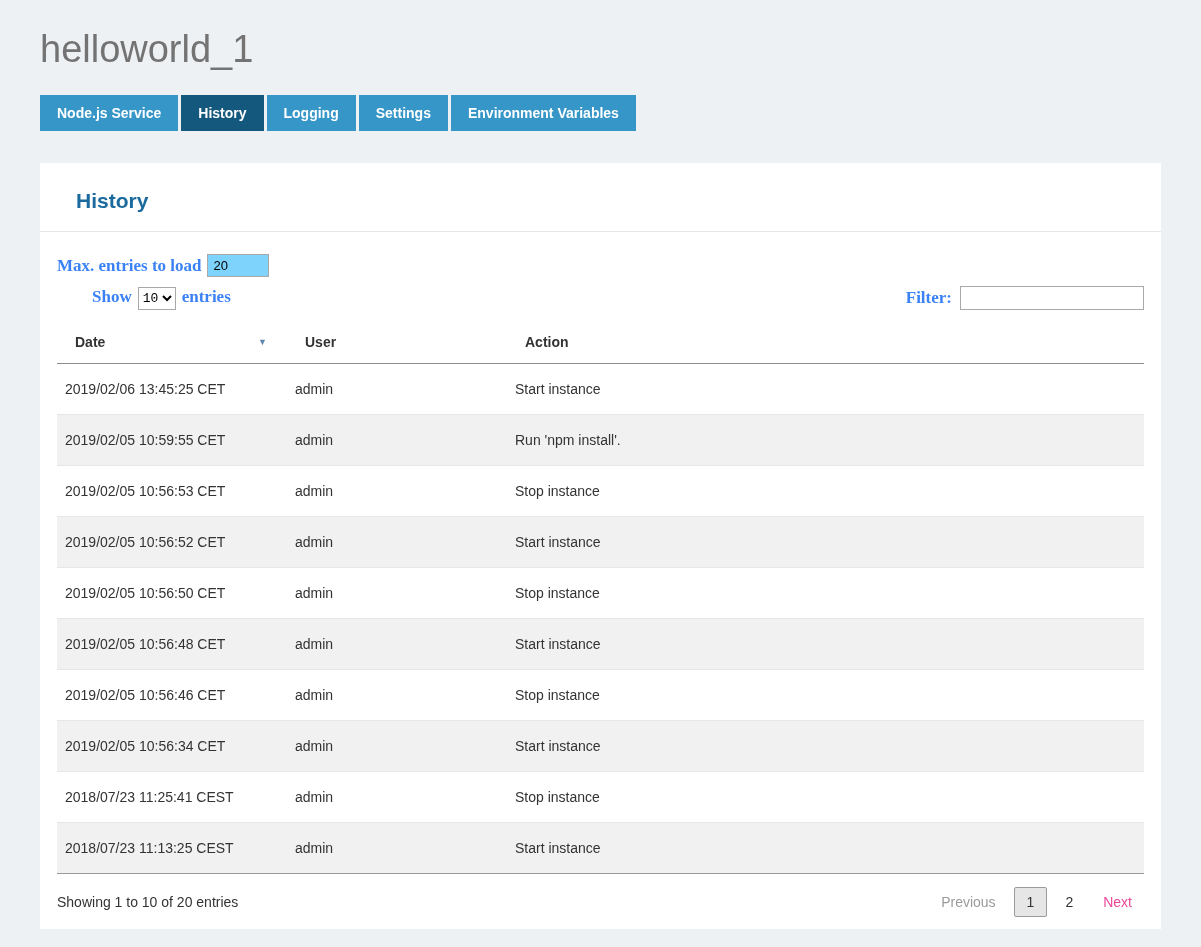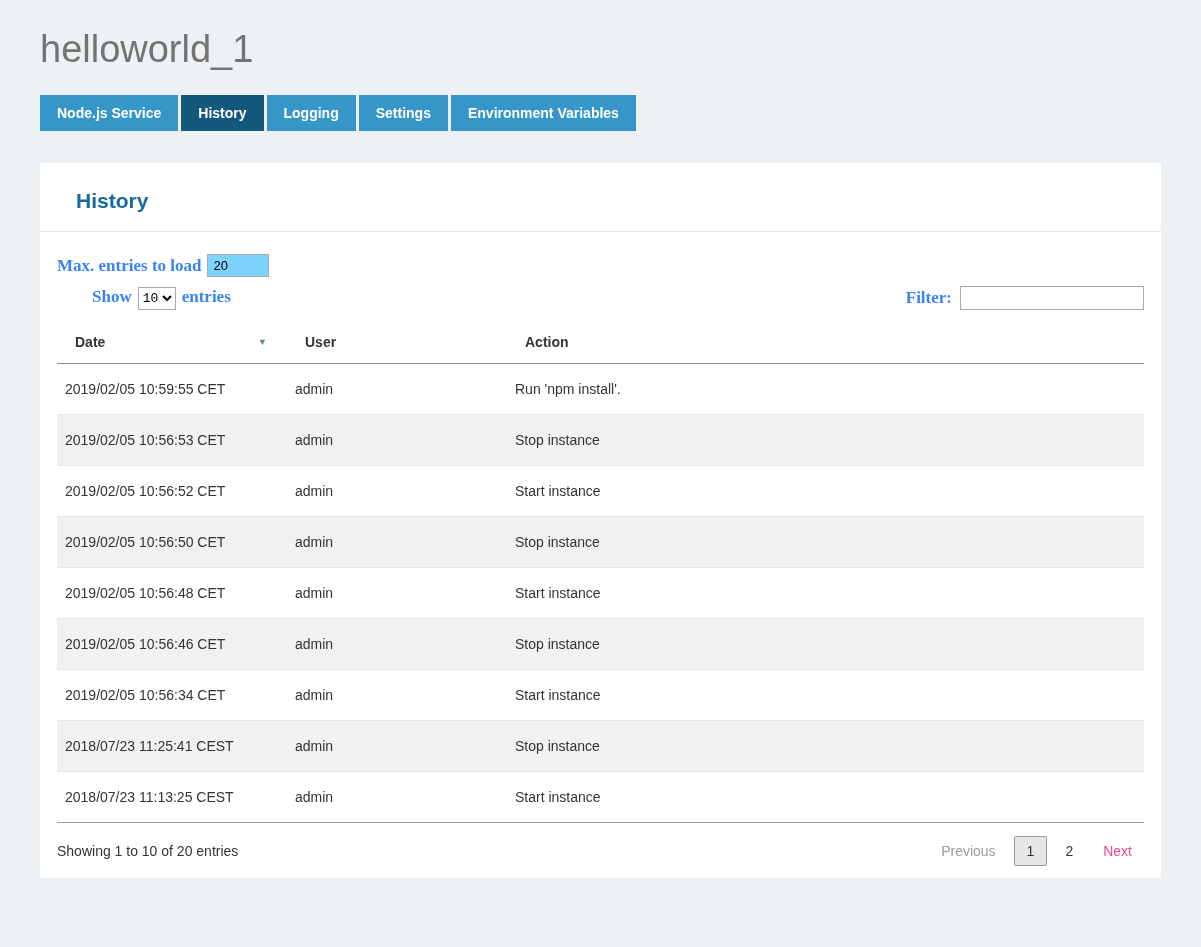--- a/index.html
+++ b/index.html
@@ -187,20 +187,25 @@
             <th class="col-date">
               <span>Date</span>
               <span class="sort-icon">▼</span>
             </th>
             <th class="col-user">User</th>
             <th class="col-action">Action</th>
           </tr>
         </thead>
         <tbody>
           <tr>
+            <td>2019/02/06 13:45:25 CET</td>
+            <td>admin</td>
+            <td>Start instance</td>
+          </tr>
+          <tr>
             <td>2019/02/05 10:59:55 CET</td>
             <td>admin</td>
             <td>Run 'npm install'.</td>
           </tr>
           <tr>
             <td>2019/02/05 10:56:53 CET</td>
             <td>admin</td>
             <td>Stop instance</td>
           </tr>
           <tr>

